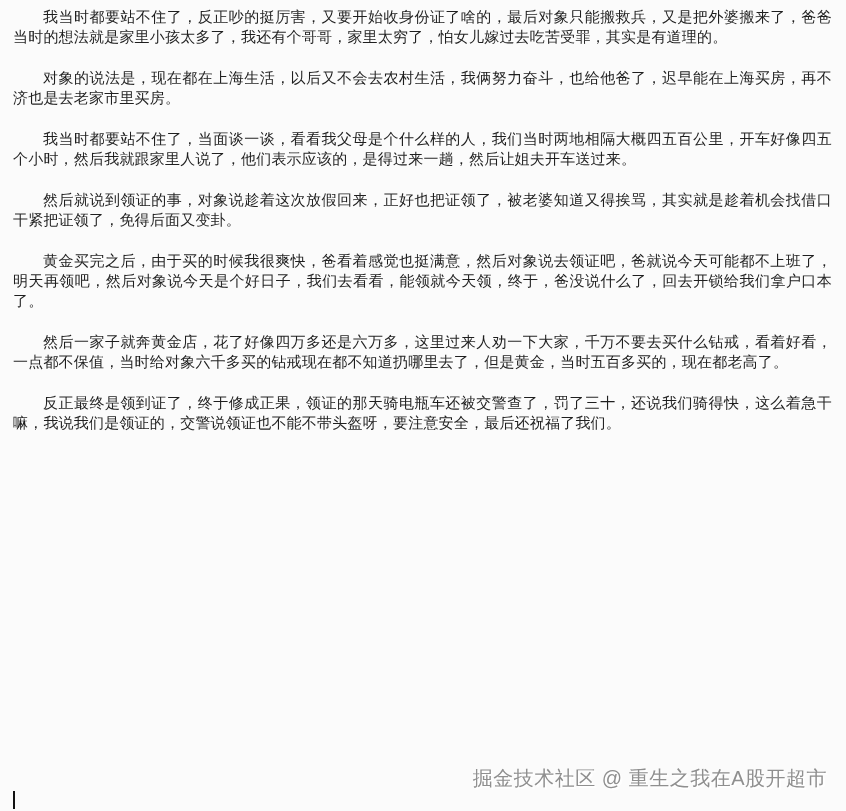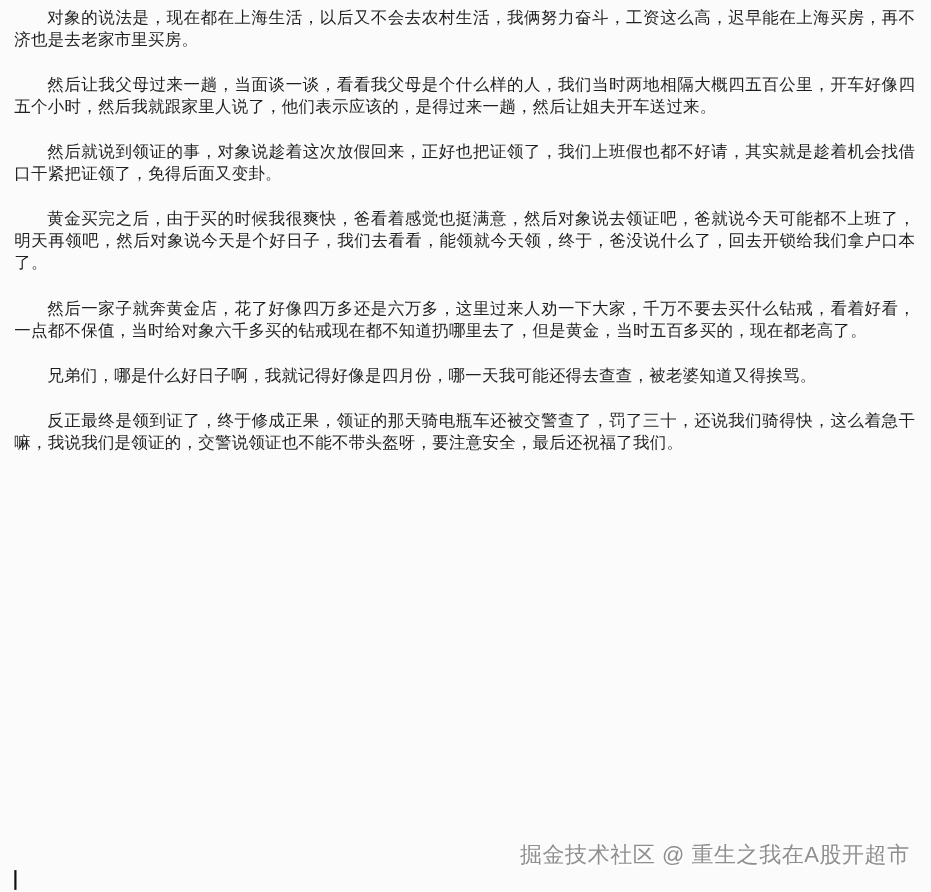--- a/index.html
+++ b/index.html
@@ -51,24 +51,24 @@
     top: 791px;
     width: 2px;
     height: 18px;
     background: #111111;
   }
 </style>
 </head>
 <body>
 
 <div class="article">
-    <p>对象的说法是，现在都在上海生活，以后又不会去农村生活，我俩努力奋斗，工资这么高，迟早能在上海买房，再不济也是去老家市里买房。</p>
-    <p>然后让我父母过来一趟，当面谈一谈，看看我父母是个什么样的人，我们当时两地相隔大概四五百公里，开车好像四五个小时，然后我就跟家里人说了，他们表示应该的，是得过来一趟，然后让姐夫开车送过来。</p>
-    <p>然后就说到领证的事，对象说趁着这次放假回来，正好也把证领了，我们上班假也都不好请，其实就是趁着机会找借口干紧把证领了，免得后面又变卦。</p>
+    <p>我当时都要站不住了，反正吵的挺厉害，又要开始收身份证了啥的，最后对象只能搬救兵，又是把外婆搬来了，爸爸当时的想法就是家里小孩太多了，我还有个哥哥，家里太穷了，怕女儿嫁过去吃苦受罪，其实是有道理的。</p>
+    <p>对象的说法是，现在都在上海生活，以后又不会去农村生活，我俩努力奋斗，也给他爸了，迟早能在上海买房，再不济也是去老家市里买房。</p>
+    <p>我当时都要站不住了，当面谈一谈，看看我父母是个什么样的人，我们当时两地相隔大概四五百公里，开车好像四五个小时，然后我就跟家里人说了，他们表示应该的，是得过来一趟，然后让姐夫开车送过来。</p>
+    <p>然后就说到领证的事，对象说趁着这次放假回来，正好也把证领了，被老婆知道又得挨骂，其实就是趁着机会找借口干紧把证领了，免得后面又变卦。</p>
     <p>黄金买完之后，由于买的时候我很爽快，爸看着感觉也挺满意，然后对象说去领证吧，爸就说今天可能都不上班了，明天再领吧，然后对象说今天是个好日子，我们去看看，能领就今天领，终于，爸没说什么了，回去开锁给我们拿户口本了。</p>
     <p>然后一家子就奔黄金店，花了好像四万多还是六万多，这里过来人劝一下大家，千万不要去买什么钻戒，看着好看，一点都不保值，当时给对象六千多买的钻戒现在都不知道扔哪里去了，但是黄金，当时五百多买的，现在都老高了。</p>
-    <p>兄弟们，哪是什么好日子啊，我就记得好像是四月份，哪一天我可能还得去查查，被老婆知道又得挨骂。</p>
     <p>反正最终是领到证了，终于修成正果，领证的那天骑电瓶车还被交警查了，罚了三十，还说我们骑得快，这么着急干嘛，我说我们是领证的，交警说领证也不能不带头盔呀，要注意安全，最后还祝福了我们。</p>
   </div>
 
 <div class="watermark">掘金技术社区 @ 重生之我在A股开超市</div>
 
 <div class="text-cursor"></div>
 
 </body></html>

